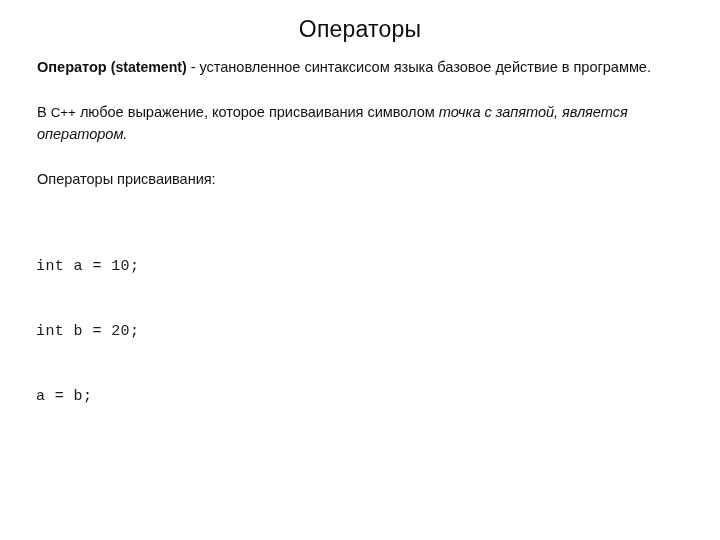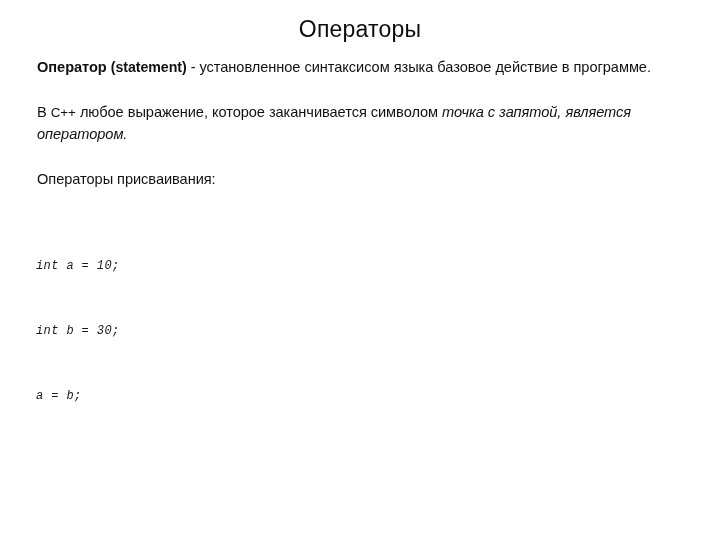--- a/index.html
+++ b/index.html
@@ -74,50 +74,49 @@
     font-family: "Liberation Mono", "DejaVu Sans Mono", monospace;
     font-size: 14.1px;
     line-height: 21.6px;
     color: #1a1a1a;
     letter-spacing: 0.4px;
     white-space: pre;
   }
   .code-line {
     white-space: pre;
     font-family: "Liberation Mono", "DejaVu Sans Mono", monospace;
-    font-size: 12px;
+    font-size: 15px;
     line-height: 21.6px;
     letter-spacing: 0.4px;
     color: #1a1a1a;
-    font-style: italic;
   }
 </style>
 </head>
 <body>
 
 <div class="slide">
 
   <div class="slide-title">Операторы</div>
 
   <div class="body-block">
 
     <p class="para tight"><span class="b">Оператор </span><span class="b-cond">(statement)</span><span> - установленное синтаксисом языка базовое действие в программе.</span></p>
 
     <div class="spacer-line"></div>
 
-    <p class="para tight"><span>В </span><span class="latin-small">C++</span><span> любое выражение, которое заканчивается символом </span><span class="it">точка с запятой, является оператором.</span></p>
+    <p class="para tight"><span>В </span><span class="latin-small">C++</span><span> любое выражение, которое присваивания символом </span><span class="it">точка с запятой, является оператором.</span></p>
 
     <div class="spacer-line"></div>
 
     <p class="para">Операторы присваивания:</p>
 
     <div class="spacer-line"></div>
 
     <div class="code-block">
       <div class="code-line">int a = 10;</div>
-      <div class="code-line">int b = 30;</div>
+      <div class="code-line">int b = 20;</div>
       <div class="code-line">a = b;</div>
     </div>
 
     <div class="spacer-line"></div>
 
   </div>
 </div>
 
 </body></html>

